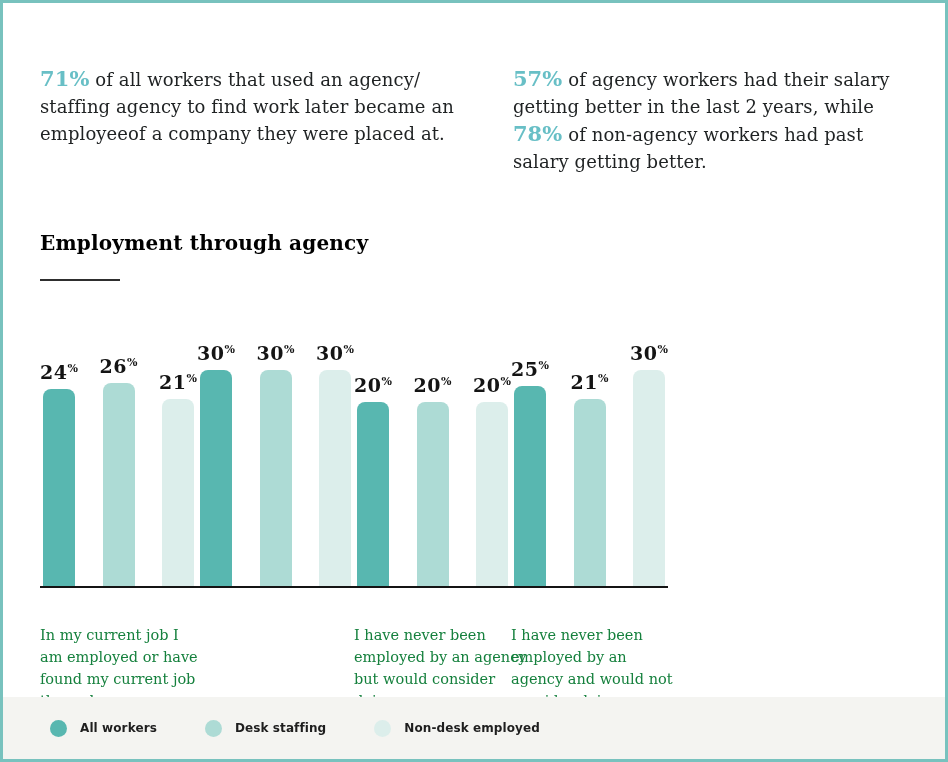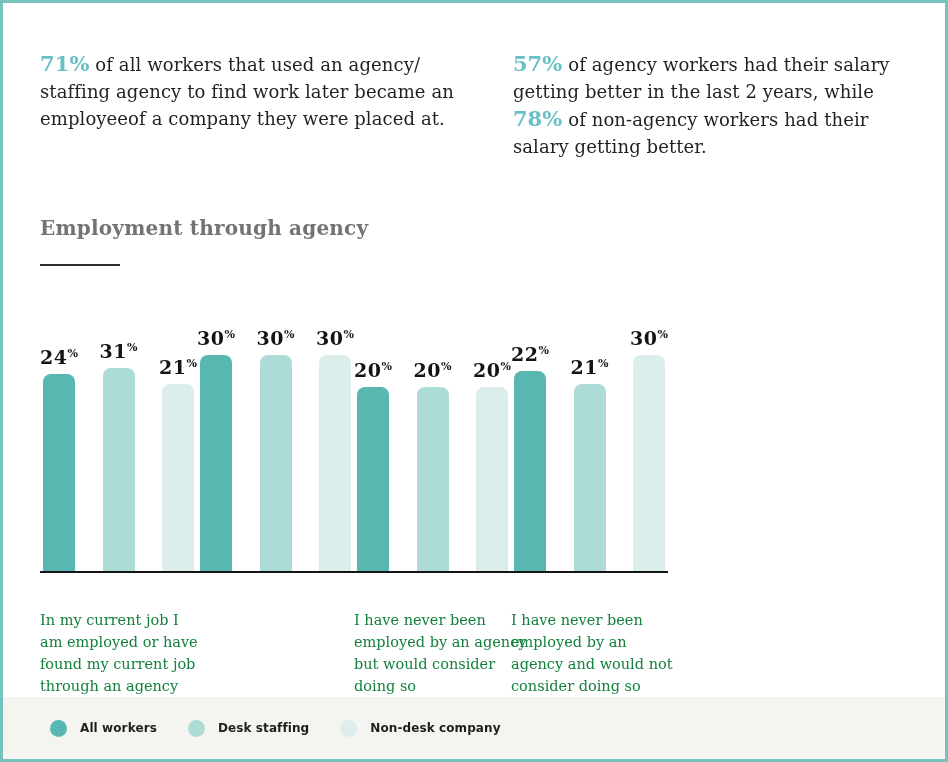--- a/index.html
+++ b/index.html
@@ -11,21 +11,21 @@
     border: 3px solid #78c2be;
     position: relative;
     overflow: hidden;
     font-family: "DejaVu Serif", "Liberation Serif", serif;
     color: #1f2223;
   }
 
   
   .intro {
     display: flex;
-    padding-top: 29px;
+    padding-top: 44px;
     margin-left: 37px;
     margin-right: 28px;
   }
   .intro-block {
     font-size: 18px;
     line-height: 27px;
     white-space: pre-line;
     letter-spacing: 0.1px;
   }
   .intro-left  { width: 450px; }
@@ -34,21 +34,21 @@
     color: #68bfc6;
     font-weight: 700;
     font-size: 21px;
   }
 
   
   .section-title {
     margin: 38px 0 0 37px;
     font-size: 20px;
     font-weight: 700;
-    color: #737373;
+    color: #000000;
     letter-spacing: 0.2px;
   }
   .title-underline {
     margin: 24px 0 0 37px;
     width: 80px;
     border-top: 2px solid #2e2e2e;
   }
 
   
   .chart-row {
@@ -98,21 +98,21 @@
 
   
   .legend {
     position: absolute;
     left: 0; right: 0; bottom: 0;
     height: 62px;
     background: #f4f4f1;
     display: flex;
     align-items: center;
     padding-left: 47px;
-    gap: 31px;
+    gap: 48px;
   }
   .legend-item {
     display: flex;
     align-items: center;
     gap: 13px;
   }
   .legend-dot {
     width: 17px; height: 17px;
     border-radius: 50%;
     display: inline-block;
@@ -127,36 +127,36 @@
 </style>
 </head>
 <body>
 
 <div class="intro">
   <p class="intro-block intro-left"><span class="hl">71%</span><span> of all workers that used an agency/
 staffing agency to find work later became an
 employeeof a company they were placed at.</span></p>
   <p class="intro-block intro-right"><span class="hl">57%</span><span> of agency workers had their salary
 getting better in the last 2 years, while
-</span><span class="hl">78%</span><span> of non-agency workers had their
+</span><span class="hl">78%</span><span> of non-agency workers had past
 salary getting better.</span></p>
 </div>
 
 <h2 class="section-title">Employment through agency</h2>
 <div class="title-underline"></div>
 
 <div class="chart-row">
     <div class="group">
       <div class="bars">
         <div class="bar-cell">
           <div class="bar-label"><span>24</span><span class="pct">%</span></div>
           <div class="bar" style="height: 197px; background: rgb(88, 183, 176);"></div>
         </div>
         <div class="bar-cell">
-          <div class="bar-label"><span>31</span><span class="pct">%</span></div>
+          <div class="bar-label"><span>26</span><span class="pct">%</span></div>
           <div class="bar" style="height: 203px; background: rgb(173, 219, 213);"></div>
         </div>
         <div class="bar-cell">
           <div class="bar-label"><span>21</span><span class="pct">%</span></div>
           <div class="bar" style="height: 187px; background: rgb(220, 238, 235);"></div>
         </div>
       </div>
       <div class="caption">In my current job I
 am employed or have
 found my current job
@@ -194,21 +194,21 @@
         </div>
       </div>
       <div class="caption">I have never been
 employed by an agency
 but would consider
 doing so</div>
     </div>
     <div class="group">
       <div class="bars">
         <div class="bar-cell">
-          <div class="bar-label"><span>22</span><span class="pct">%</span></div>
+          <div class="bar-label"><span>25</span><span class="pct">%</span></div>
           <div class="bar" style="height: 200px; background: rgb(88, 183, 176);"></div>
         </div>
         <div class="bar-cell">
           <div class="bar-label"><span>21</span><span class="pct">%</span></div>
           <div class="bar" style="height: 187px; background: rgb(173, 219, 213);"></div>
         </div>
         <div class="bar-cell">
           <div class="bar-label"><span>30</span><span class="pct">%</span></div>
           <div class="bar" style="height: 216px; background: rgb(220, 238, 235);"></div>
         </div>
@@ -224,15 +224,15 @@
     <div class="legend-item">
       <span class="legend-dot" style="background: rgb(88, 183, 176);"></span>
       <span class="legend-label">All workers</span>
     </div>
     <div class="legend-item">
       <span class="legend-dot" style="background: rgb(173, 219, 213);"></span>
       <span class="legend-label">Desk staffing</span>
     </div>
     <div class="legend-item">
       <span class="legend-dot" style="background: rgb(220, 238, 235);"></span>
-      <span class="legend-label">Non-desk company</span>
+      <span class="legend-label">Non-desk employed</span>
     </div>
   </div>
 
 </body></html>

